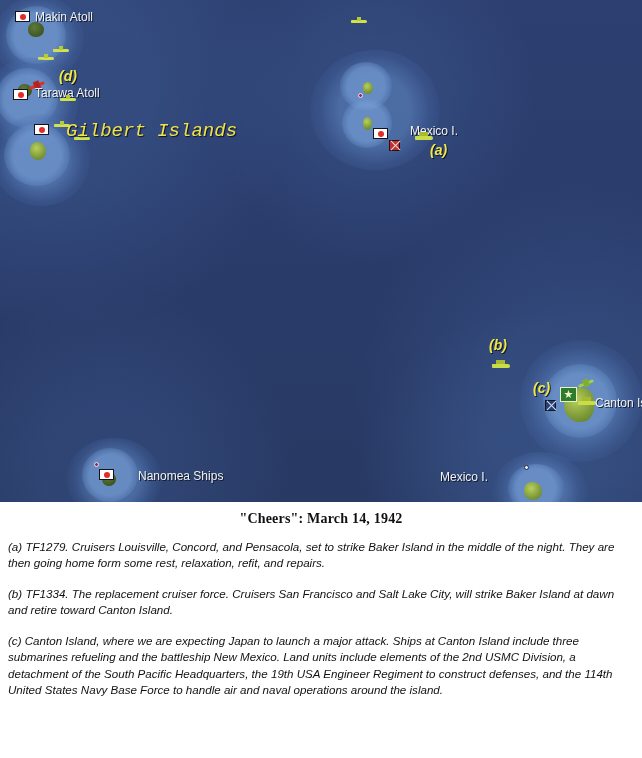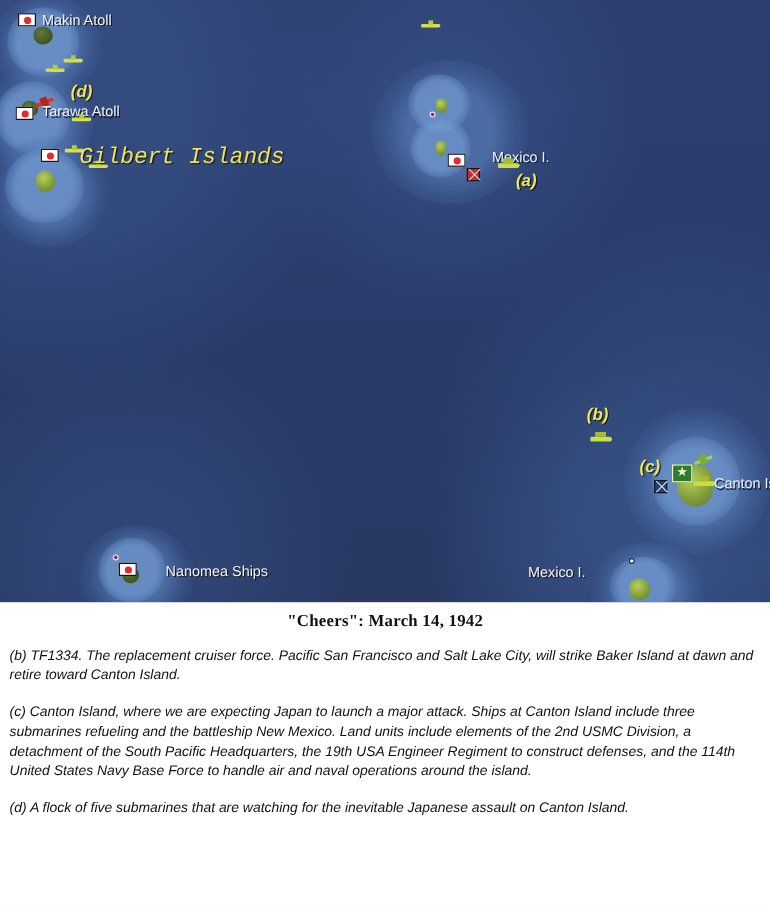--- a/index.html
+++ b/index.html
@@ -181,18 +181,18 @@
     <div class="land dark" style="left:102px;top:472px;width:14px;height:14px;"></div>
     <div class="dot" style="left:94px;top:462px;"></div>
     <div class="jflag" style="left:99px;top:469px;">
         <i></i>
       </div>
     <div class="mlabel" style="left:138px;top:469px;">Nanomea Ships</div>
   </div>
 
   <div id="panel">
     <h1>"Cheers": March 14, 1942</h1>
-    <p>(b) TF1334. The replacement cruiser force. Pacific San Francisco and Salt Lake City, will strike Baker Island at dawn and retire toward Canton Island.</p>
+    <p>(a) TF1279. Cruisers Louisville, Concord, and Pensacola, set to strike Baker Island in the middle of the night. They are then going home form some rest, relaxation, refit, and repairs.</p>
+    <p>(b) TF1334. The replacement cruiser force. Cruisers San Francisco and Salt Lake City, will strike Baker Island at dawn and retire toward Canton Island.</p>
     <p>(c) Canton Island, where we are expecting Japan to launch a major attack. Ships at Canton Island include three submarines refueling and the battleship New Mexico. Land units include elements of the 2nd USMC Division, a detachment of the South Pacific Headquarters, the 19th USA Engineer Regiment to construct defenses, and the 114th United States Navy Base Force to handle air and naval operations around the island.</p>
-    <p>(d) A flock of five submarines that are watching for the inevitable Japanese assault on Canton Island.</p>
   </div>
 
 </div>
 
 </body></html>

